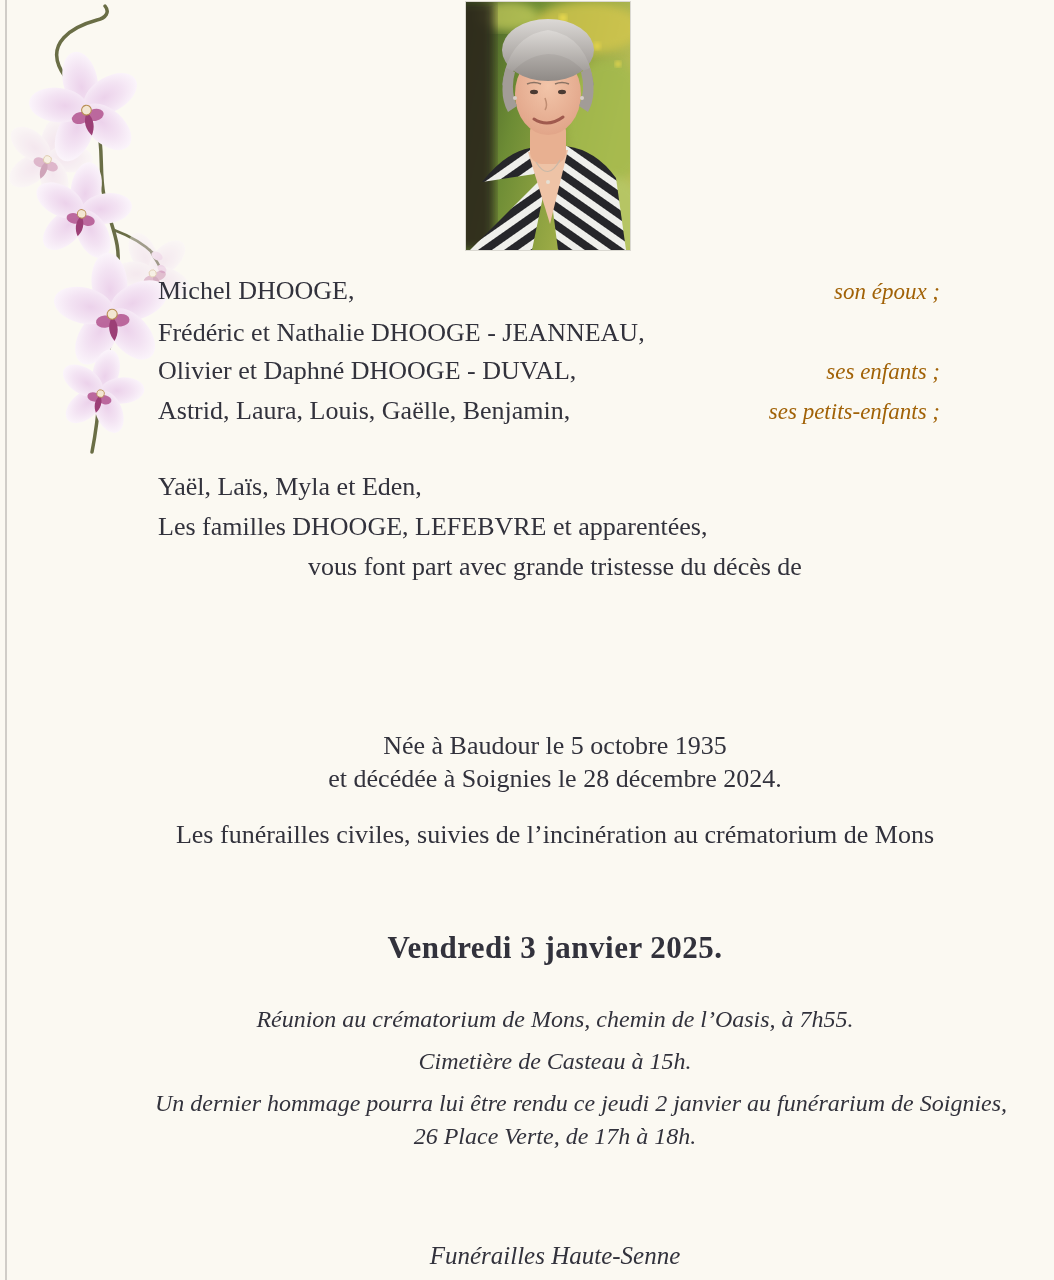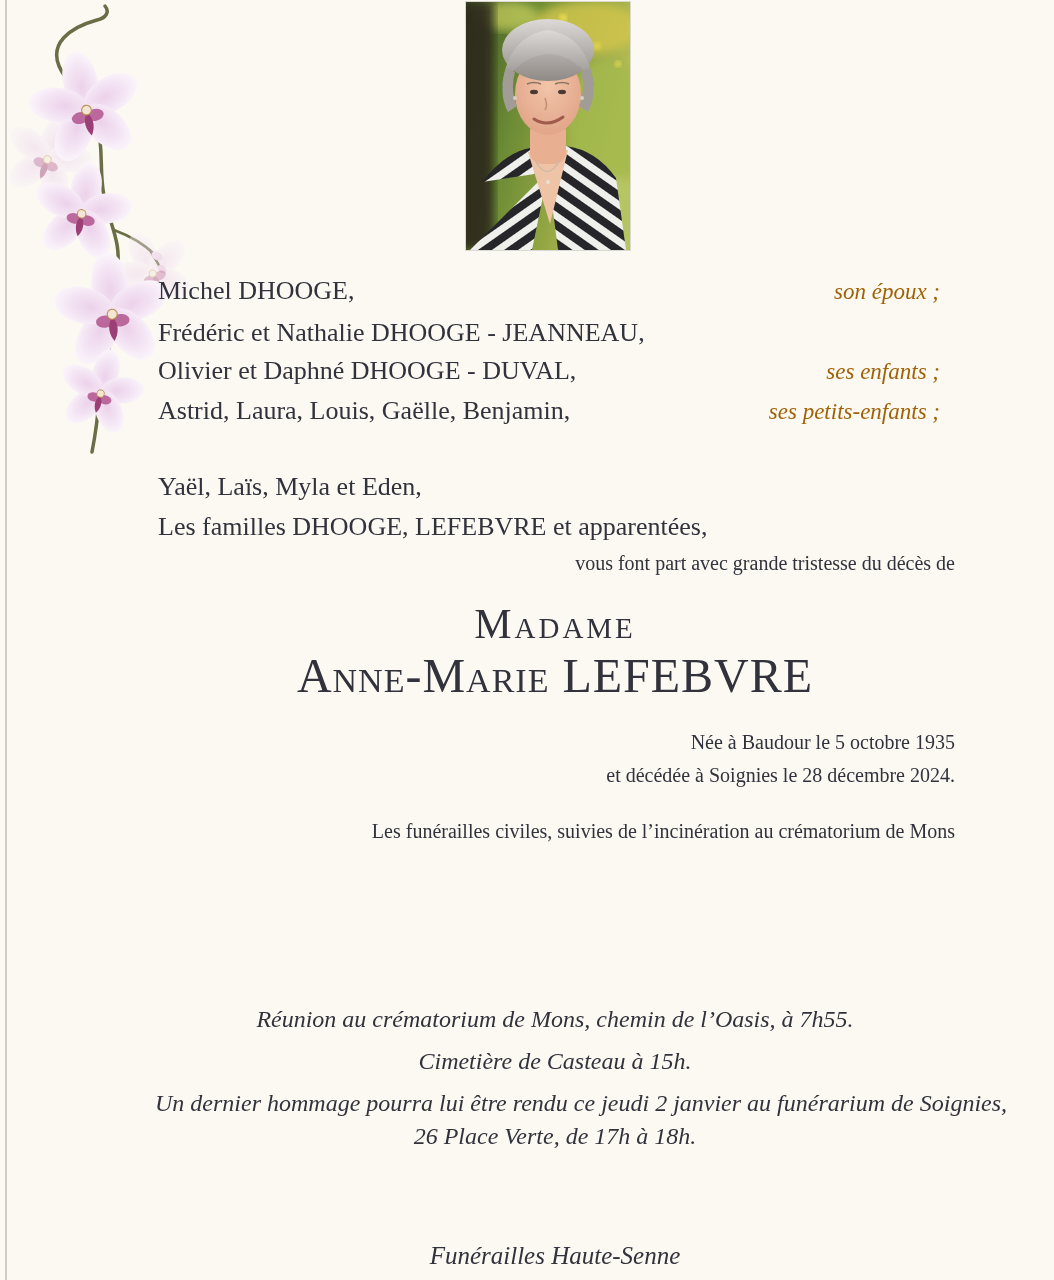--- a/index.html
+++ b/index.html
@@ -23,21 +23,21 @@
   .photo svg{display:block;}
 
   .family-group{position:absolute;left:158px;right:114px;}
   .name-line{font-size:26px;line-height:38px;white-space:nowrap;}
   .relation{
     position:absolute;right:0;bottom:5px;
     font-style:italic;font-size:23px;color:#a16207;white-space:nowrap;
   }
 
   .cline{position:absolute;left:155px;width:800px;text-align:center;white-space:nowrap;}
-  .s26{font-size:20px;text-align:right;}
+  .s26{font-size:26px;}
   .honorific{font-size:42px;font-variant:small-caps;letter-spacing:3px;}
   .deceased{font-size:48px;font-variant:small-caps;letter-spacing:1px;}
   .bigdate{font-size:31px;font-weight:600;letter-spacing:.5px;}
   .it24{font-style:italic;font-size:24px;}
   .footer-home{font-style:italic;font-size:25px;}
   .phone{font-size:27px;letter-spacing:1px;}
 </style>
 </head>
 <body>
 
@@ -162,28 +162,27 @@
     </div>
     <div class="family-group" style="top:468px">
       <div class="name-line">Yaël, Laïs, Myla et Eden,</div>
     </div>
     <div class="family-group" style="top:508px">
       <div class="name-line">Les familles DHOOGE, LEFEBVRE et apparentées,</div>
     </div>
   </div>
 
   <div class="cline s26" style="top:552px">vous font part avec grande tristesse du décès de</div>
-  <div class="cline honorific" style="top:600px">Madame</div>
-  <div class="cline deceased" style="top:648px">Anne-Marie LEFEBVRE</div>
 
   <div class="cline s26" style="top:731px">Née à Baudour le 5 octobre 1935</div>
   <div class="cline s26" style="top:764px">et décédée à Soignies le 28 décembre 2024.</div>
 
   <div class="cline s26" style="top:820px">Les funérailles civiles, suivies de l’incinération au crématorium de Mons</div>
 
+  <div class="cline bigdate" style="top:930px">Vendredi 3 janvier 2025.</div>
 
   <div class="cline it24" style="top:1006px">Réunion au crématorium de Mons, chemin de l’Oasis, à 7h55.</div>
   <div class="cline it24" style="top:1048px">Cimetière de Casteau à 15h.</div>
   <div class="cline it24" style="top:1090px">Un dernier hommage pourra lui être rendu ce jeudi 2 janvier au funérarium de Soignies,</div>
   <div class="cline it24" style="top:1123px">26 Place Verte, de 17h à 18h.</div>
 
   <div class="cline footer-home" style="top:1242px">Funérailles Haute-Senne</div>
 
 </div>
 

